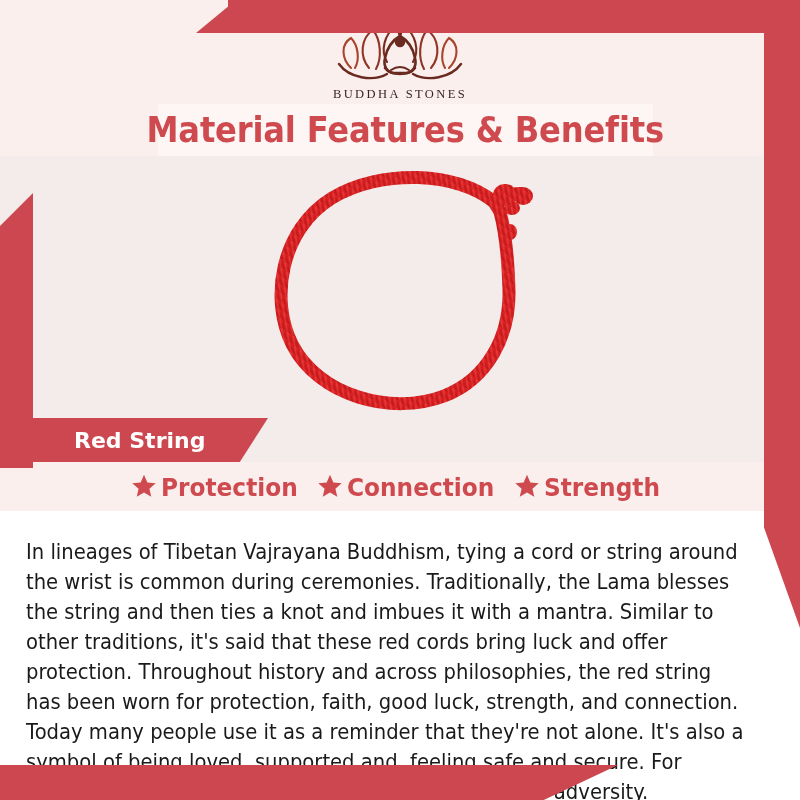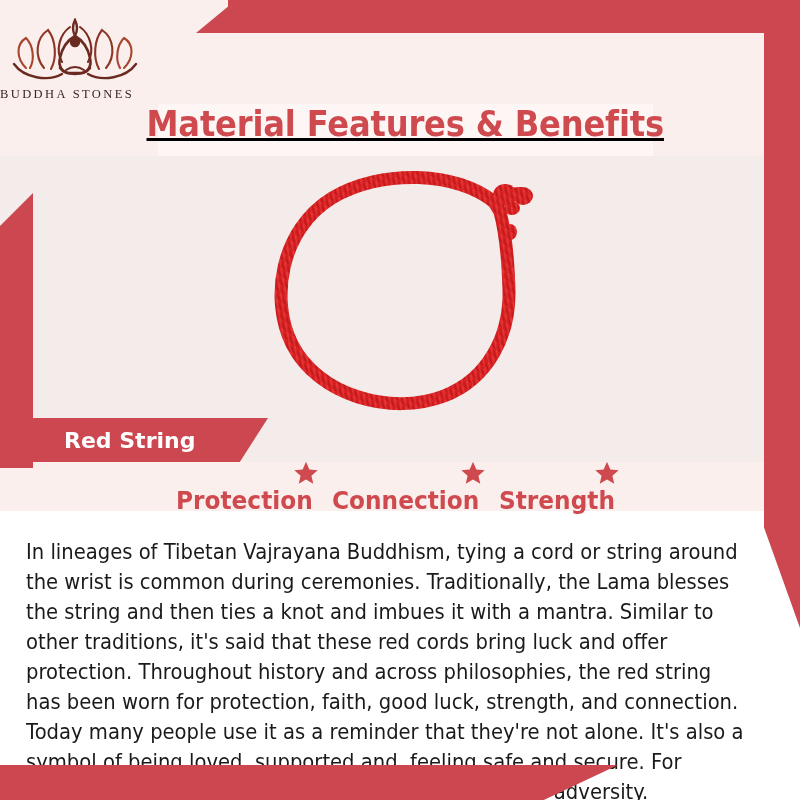--- a/index.html
+++ b/index.html
@@ -46,41 +46,40 @@
     position:absolute;left:0;bottom:0;
     width:618px;height:35px;
     background:#cc4750;
     clip-path:polygon(0 0,100% 0,88% 100%,0 100%);
     z-index:6;
   }
 
   
   .logo-wrap{
     position:absolute;left:0;right:0;top:18px;
-    display:flex;flex-direction:column;
+    display:flex;flex-direction:column;align-items:center;
     z-index:4;
   }
   .logo-mark{display:block;}
   .logo-word{
     margin-top:3px;
     font-family:"Liberation Serif", serif;
     font-size:12.5px;
     letter-spacing:2.4px;
     color:#3a2420;
     font-weight:400;
   }
 
   
   .title-band{
     position:absolute;left:158px;top:104px;
     width:495px;height:52px;
     background:#fdf6f4;
-    display:flex;justify-content:center;
+    display:flex;align-items:center;justify-content:center;
     z-index:4;
-    text-decoration:underline;
   }
   .title-text{
     font-family:"DejaVu Sans", sans-serif;
     font-weight:700;
     font-size:35px;
     color:#cf4a4f;
     letter-spacing:-0.2px;
     transform:scaleX(0.92);
     white-space:nowrap;
   }
@@ -100,41 +99,40 @@
   
   .label-band{
     position:absolute;left:33px;top:418px;
     width:235px;height:44px;
     background:#cc4750;
     clip-path:polygon(0 0,100% 0,88% 100%,0 100%);
     z-index:7;
     display:flex;align-items:center;
   }
   .label-text{
-    margin-left:31px;
+    margin-left:41px;
     color:#ffffff;
     font-family:"DejaVu Sans", sans-serif;
     font-weight:700;
     font-size:22px;
     letter-spacing:0px;
     white-space:nowrap;
   }
 
   
   .benefits{
     position:absolute;left:0;top:463px;
     width:800px;height:48px;
     background:#faefec;
     display:flex;align-items:center;justify-content:center;
     z-index:4;
   }
   .benefit{
-    display:flex;align-items:flex-end;
+    display:flex;align-items:flex-start;
     white-space:nowrap;
-    flex-direction:column;
   }
   .benefit + .benefit{margin-left:9px;}
   .star{
     display:inline-block;
     width:26px;height:26px;
     color:#cf4a4f;
     margin-right:4px;
     flex:0 0 auto;
   }
   .benefit-label{

